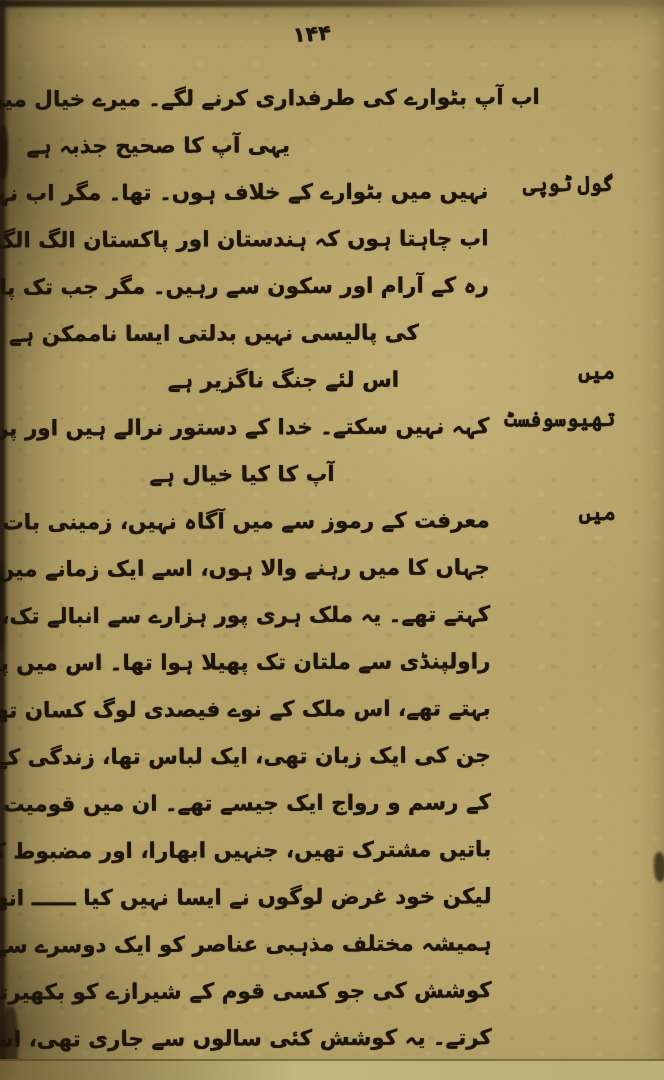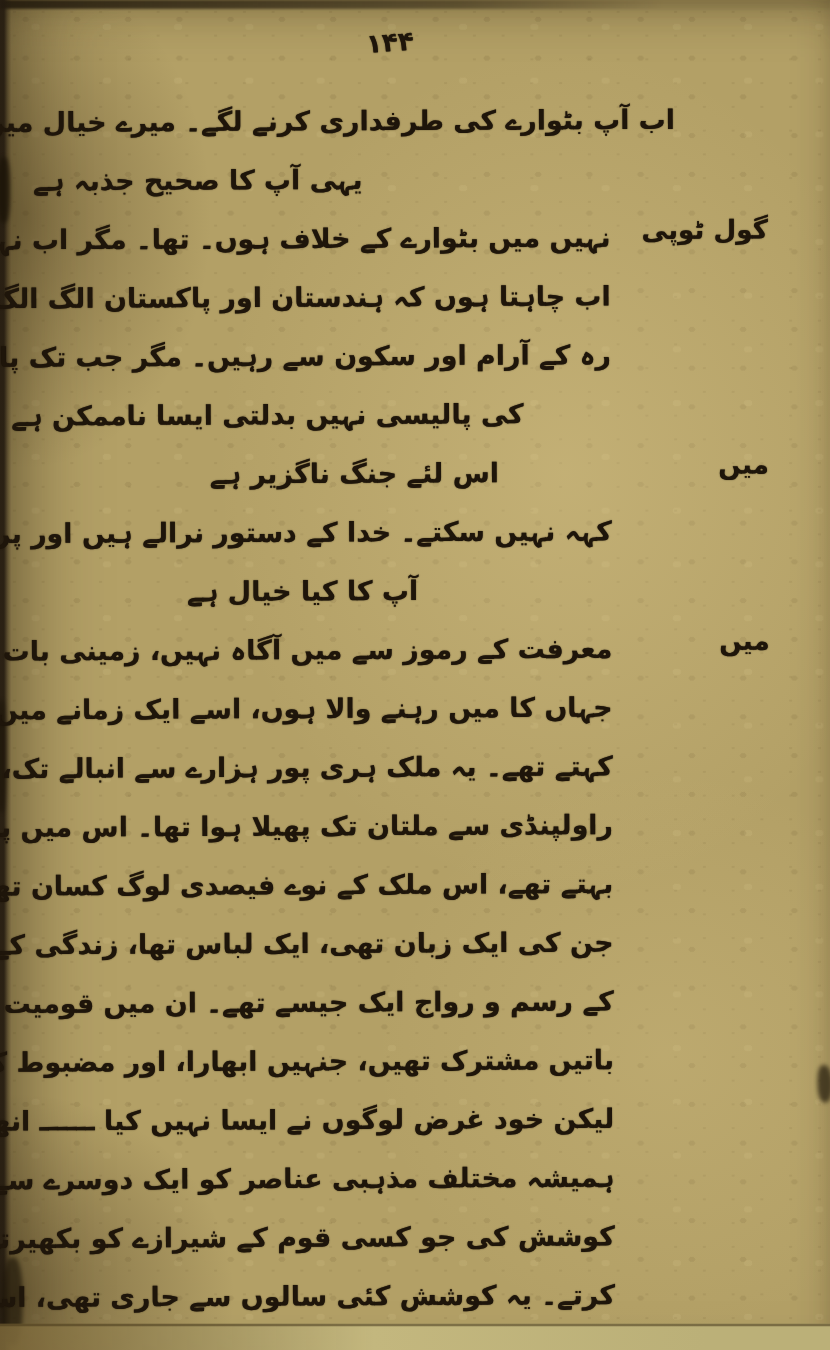--- a/index.html
+++ b/index.html
@@ -53,21 +53,21 @@
     font-size:21px;font-weight:bold;letter-spacing:1px;
     text-shadow:0 0 1px rgba(25,17,7,.9);
   }
   .text-area{
     position:absolute;top:74px;left:10px;right:14px;direction:rtl;
     transform:rotate(-.25deg);
   }
   .block{position:relative;}
   .speaker{
     position:absolute;right:34px;top:5px;white-space:nowrap;
-    font-size:21px;font-weight:bold;text-shadow:0 0 1px rgba(25,17,7,.85);
+    font-size:21px;font-weight:bold;text-shadow:0 0 1px rgba(25,17,7,.85);font-family:Liberation Serif, serif;
   }
   .lines{margin-right:160px;}
   .block.continuation .lines{margin-right:108px;}
   .line{
     line-height:47px;height:47px;white-space:nowrap;text-align:right;
     font-size:21.5px;font-weight:bold;letter-spacing:.2px;
     text-shadow:0 0 1px rgba(25,17,7,.85);
     overflow:visible;
   }
 </style>
@@ -100,20 +100,21 @@
           <div class="line" style="margin-right: 70px;">کی پالیسی نہیں بدلتی ایسا ناممکن ہے</div>
         </div>
       </div>
       <div class="block">
         <div class="speaker">میں</div>
         <div class="lines">
           <div class="line" style="margin-right: 90px;">اس لئے جنگ ناگزیر ہے</div>
         </div>
       </div>
       <div class="block">
+        <div class="speaker">تھیوسوفسٹ</div>
         <div class="lines">
           <div class="line">کہہ نہیں سکتے۔ خدا کے دستور نرالے ہیں اور پراسرار بھی</div>
           <div class="line" style="margin-right: 155px;">آپ کا کیا خیال ہے</div>
         </div>
       </div>
       <div class="block">
         <div class="speaker">میں</div>
         <div class="lines">
           <div class="line">معرفت کے رموز سے میں آگاہ نہیں، زمینی بات کہتا ہوں</div>
           <div class="line">جہاں کا میں رہنے والا ہوں، اسے ایک زمانے میں پنجاب</div>

